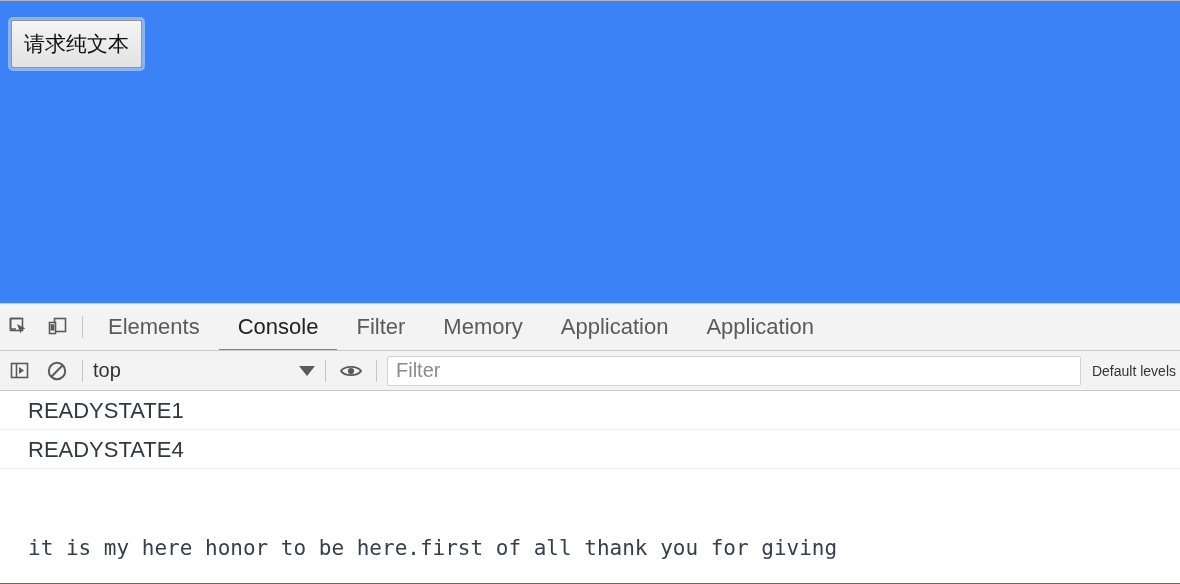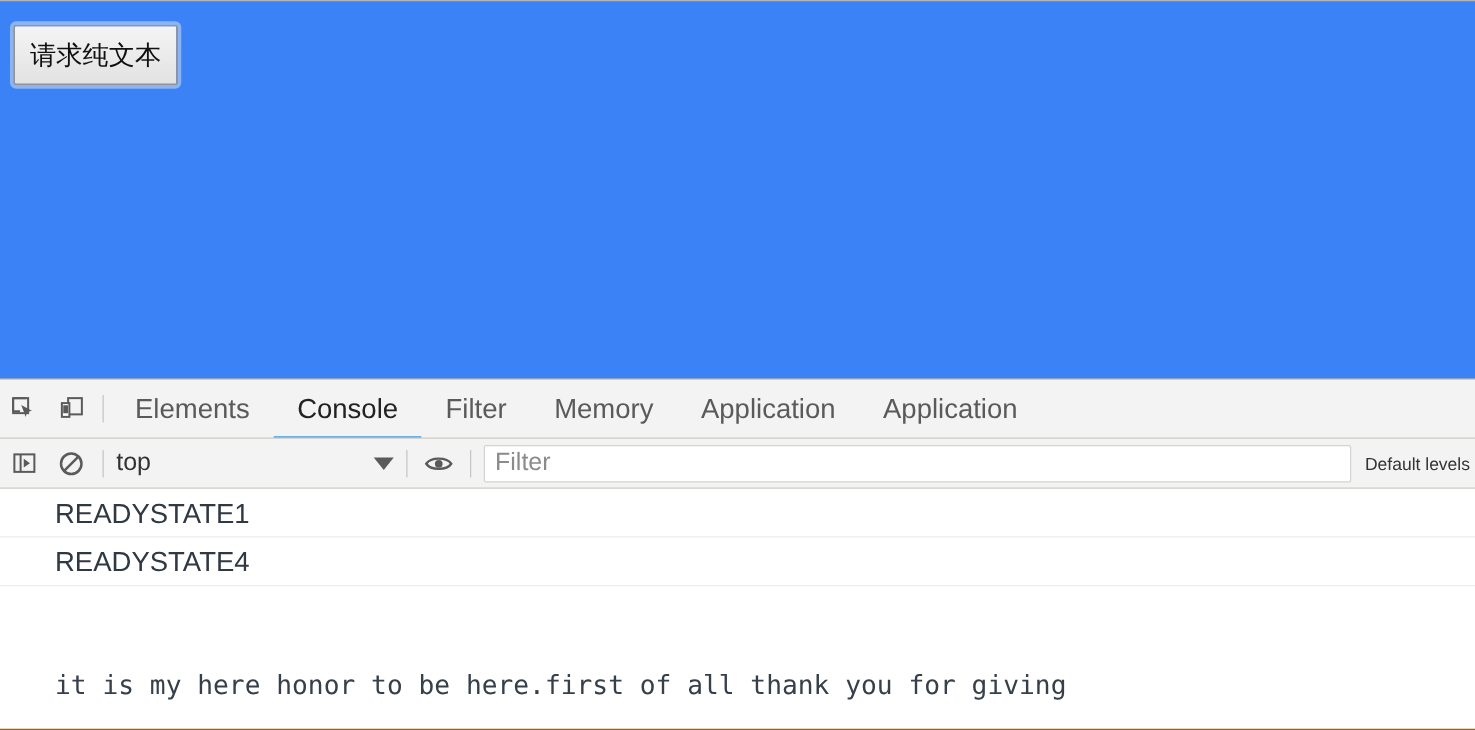--- a/index.html
+++ b/index.html
@@ -179,21 +179,21 @@
 
   
   #console-messages {
     position: relative;
     background: #ffffff;
     overflow: hidden;
     height: 192px;
   }
   .console-row {
     border-bottom: 1px solid #ededed;
-    padding: 0 0 0 44px;
+    padding: 0 0 0 28px;
     box-sizing: border-box;
     white-space: pre;
     overflow: hidden;
     color: #303942;
   }
   .console-row.log-text {
     height: 39px;
     line-height: 39px;
     font-family: "Liberation Sans", sans-serif;
     font-size: 22px;

